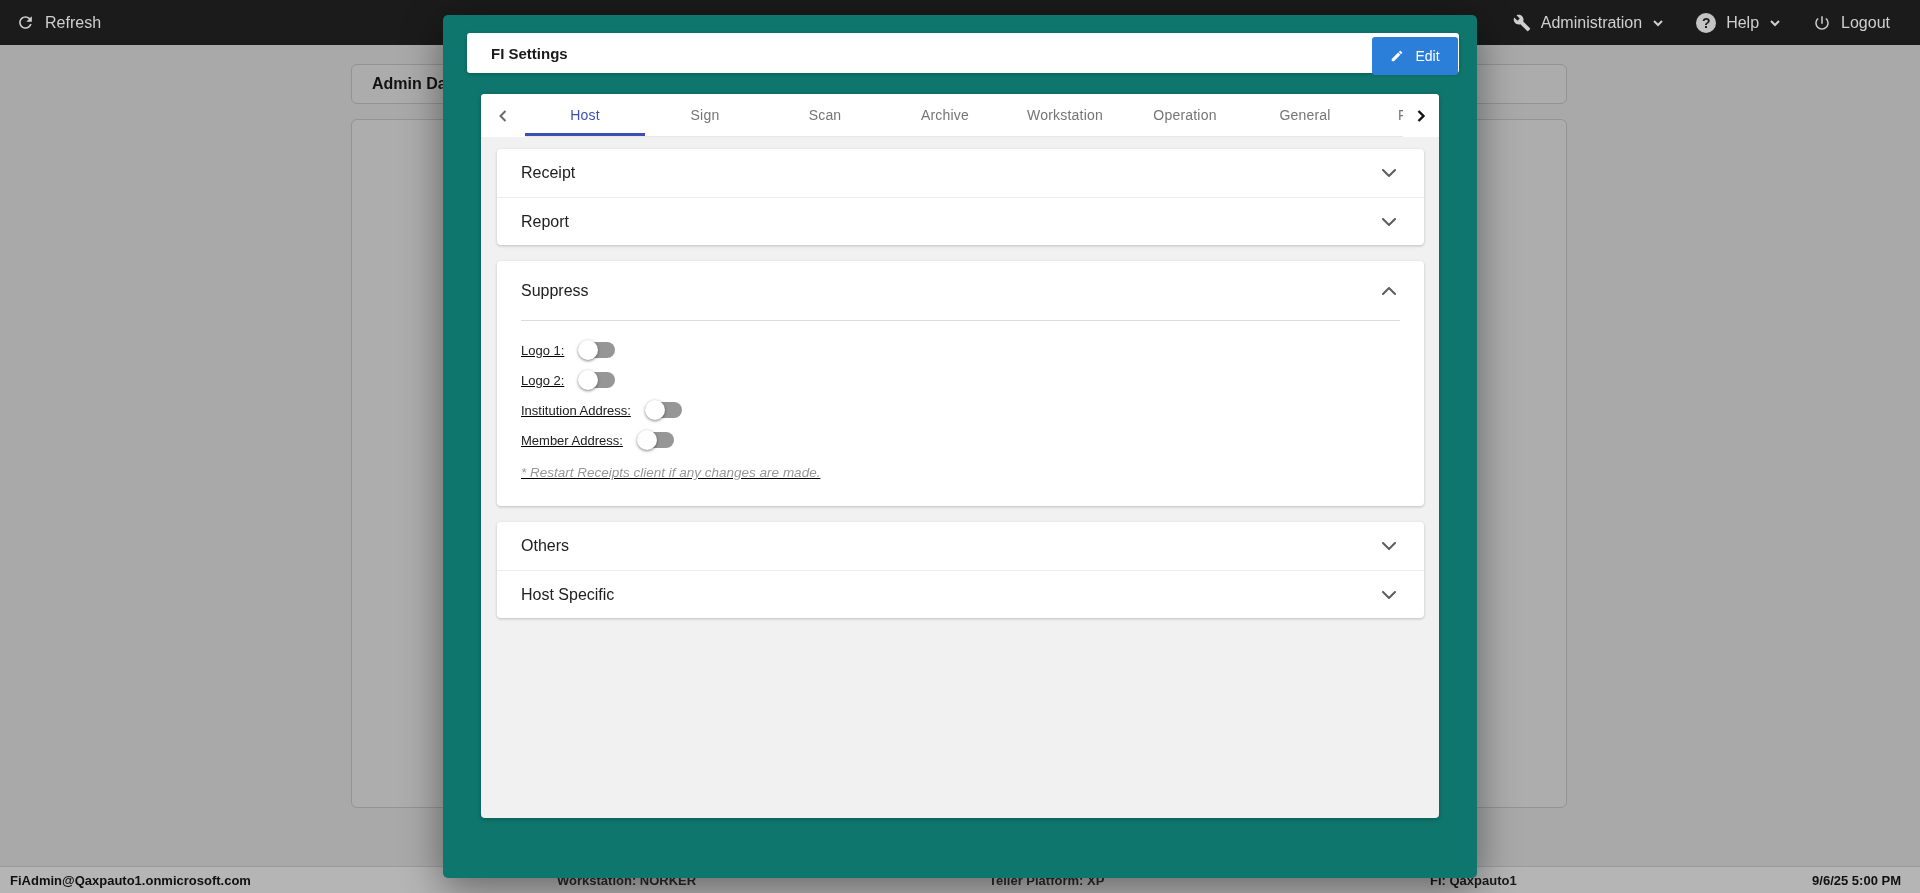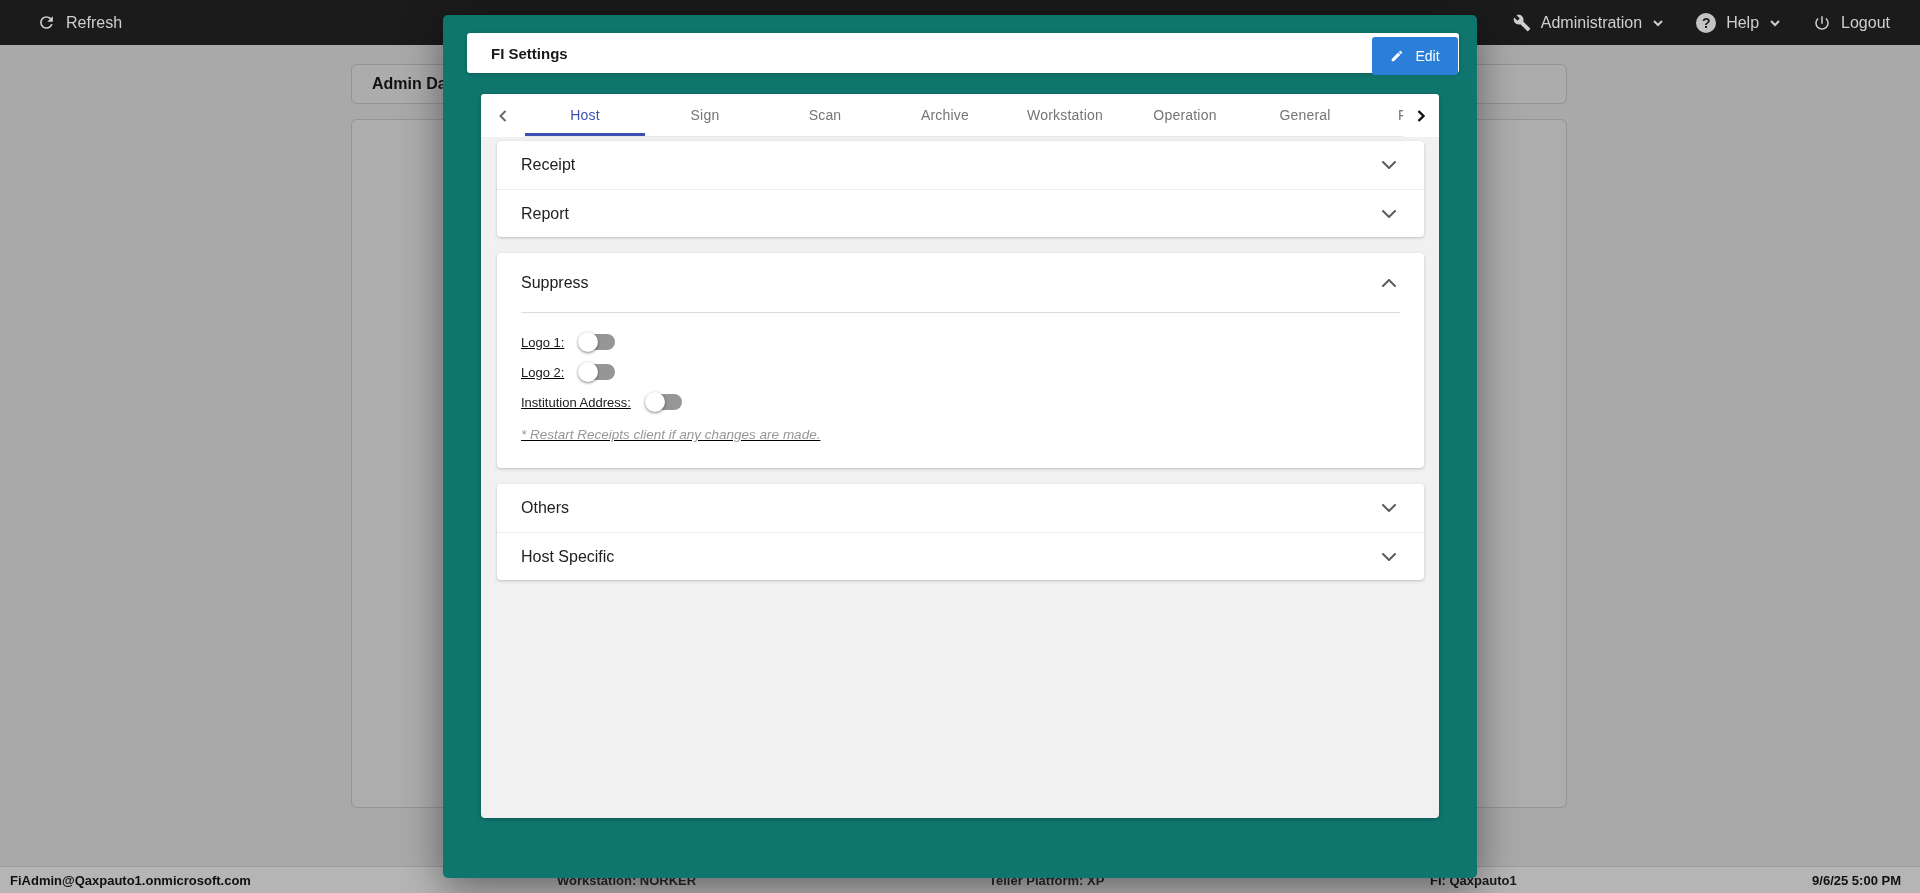--- a/index.html
+++ b/index.html
@@ -2,21 +2,21 @@
 <html><head>
 <meta charset="utf-8">
 <style>
   * { margin:0; padding:0; box-sizing:border-box; }
   html,body { width:1920px; height:893px; overflow:hidden;
     font-family:"Liberation Sans","DejaVu Sans",sans-serif; background:#a9a9a9; }
 
   
   .topbar { position:absolute; left:0; top:0; width:1920px; height:45px;
     background:#1b1b1b; display:flex; align-items:center; justify-content:space-between;
-    padding:0 30px 0 37px; z-index:5; }
+    padding:0 30px 0 16px; z-index:5; }
   .topbar .nav-item { display:flex; align-items:center; gap:10px; color:#cfcfcf;
     font-size:16px; cursor:pointer; }
   .topbar-right { display:flex; align-items:center; gap:32px; }
   .help-circle { width:20px; height:20px; border-radius:50%; background:#c4c4c4;
     color:#1b1b1b; font-size:14px; font-weight:bold; display:flex; align-items:center;
     justify-content:center; }
 
   
   .content { position:absolute; left:0; top:45px; width:1920px; height:821px; background:#a9a9a9; }
   .admin-header-card { position:absolute; left:351px; top:19px; width:1216px; height:40px;
@@ -63,21 +63,21 @@
   .tabs-strip { position:absolute; left:44px; top:0; width:878px; height:43px;
     display:flex; overflow:hidden; }
   .tab { width:120px; flex:0 0 120px; height:43px; line-height:43px; text-align:center;
     font-size:14px; color:#757575; letter-spacing:0.2px; cursor:pointer; white-space:nowrap; }
   .tab.active { color:#3c50b4; }
   .tab.clipped { text-align:left; padding-left:33px; }
   .tab-indicator { position:absolute; left:44px; bottom:0; width:120px; height:3px;
     background:#3c50b4; }
 
   
-  .acc-group { margin:4px 15px 0 16px; background:#fff; border-radius:4px;
+  .acc-group { margin:12px 15px 0 16px; background:#fff; border-radius:4px;
     box-shadow:0 1px 3px rgba(0,0,0,0.22); }
   .acc-group.spaced { margin-top:16px; }
   .acc-row { height:48px; display:flex; align-items:center; justify-content:space-between;
     padding:0 28px 0 24px; cursor:pointer; }
   .acc-row + .acc-row { border-top:1px solid #ececec; }
   .acc-label { font-size:16px; color:#212121; }
   .acc-row.tall { height:59px; }
   .suppress-divider { margin:0 24px; border-top:1px solid #dcdcdc; }
   .suppress-body { padding:14px 24px 26px 24px;text-decoration:underline; }
   .toggle-row { display:flex; align-items:center; height:30px; }
@@ -238,20 +238,27 @@
               <span class="thumb"></span>
             </span>
         </div>
         <div class="toggle-row">
           <span class="toggle-label">Institution Address:</span>
           <span class="switch">
               <span class="track"></span>
               <span class="thumb"></span>
             </span>
         </div>
+        <div class="toggle-row">
+          <span class="toggle-label">Member Address:</span>
+          <span class="switch">
+              <span class="track"></span>
+              <span class="thumb"></span>
+            </span>
+        </div>
         <div class="suppress-note">* Restart Receipts client if any changes are made.</div>
       </div>
     </div>
 
     <div class="acc-group spaced">
       <div class="acc-row">
         <span class="acc-label">Others</span>
         <span>
           <svg width="14" height="8" viewBox="0 0 14 8">
               <polyline points="1,1 7,7 13,1" stroke="#5c5c5c" stroke-width="2" fill="none" stroke-linecap="round"></polyline>

